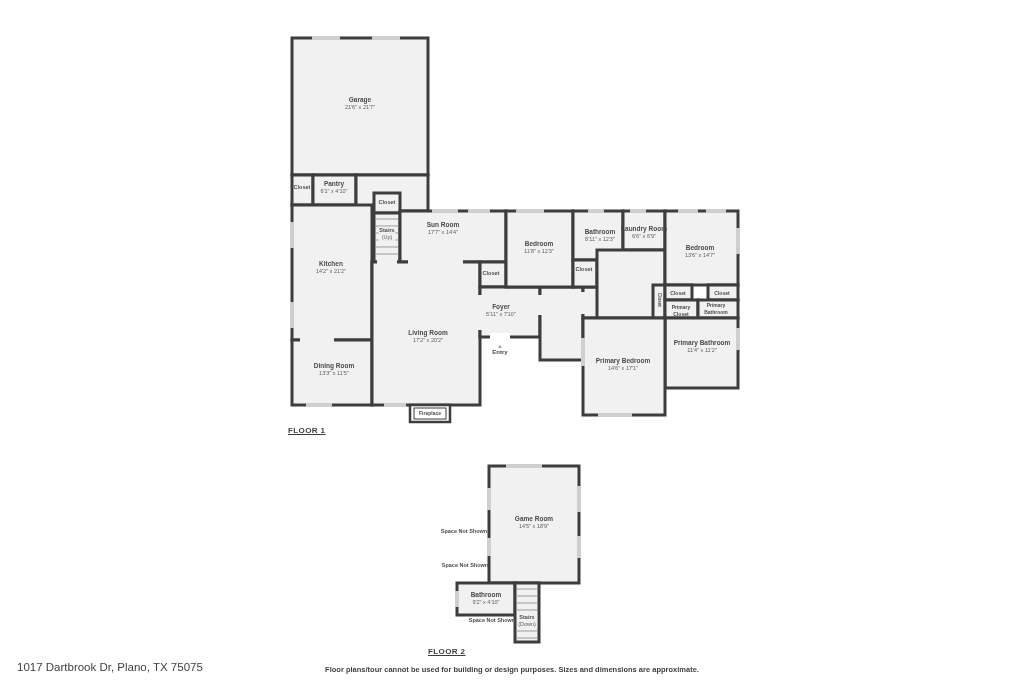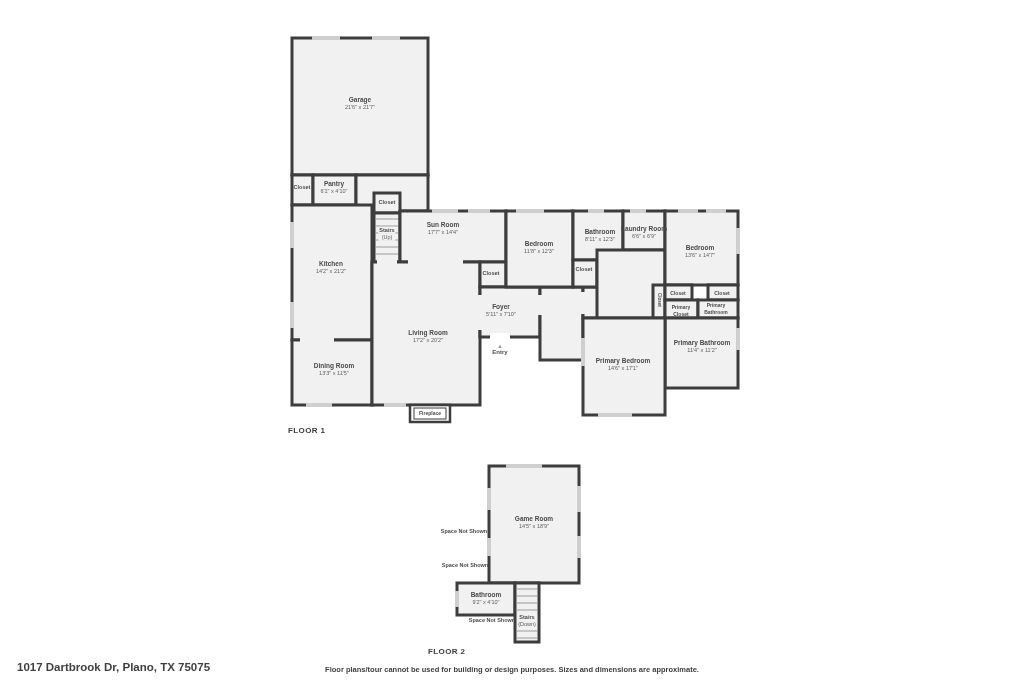--- a/index.html
+++ b/index.html
@@ -15,24 +15,24 @@
   .fp-inner{fill:none;stroke:#3d3d3d;stroke-width:1;}
   .lbl{position:absolute;transform:translate(-50%,-50%);text-align:center;white-space:nowrap;
        color:#4a4a4a;line-height:1.3;z-index:3;}
   .lbl .n{display:block;font-size:6.5px;font-weight:600;color:#4a4a4a;}
   .lbl .d{display:block;font-size:5.5px;font-weight:400;color:#5f5f5f;}
   .lbl.tiny .n{font-size:5.5px;}
   .lbl.micro .n{font-size:5px;}
   .lbl.vert{transform:translate(-50%,-50%) rotate(90deg);}
   .lbl.vert .n{font-size:4.5px;}
   .lbl.onstairs .n,.lbl.onstairs .d{background:#f1f1f1;padding:0 1px;}
-  .floor-tag{position:absolute;font-size:8px;font-weight:700;letter-spacing:.4px;color:#3d3d3d;z-index:3;}
+  .floor-tag{position:absolute;font-size:8px;font-weight:700;letter-spacing:.4px;color:#3d3d3d;z-index:3;text-decoration:underline;}
   .entry-marker{display:block;font-size:6px;color:#9a9a9a;line-height:1;}
   .entry-text{display:block;font-size:6px;font-weight:600;color:#4a4a4a;}
-  #address{position:absolute;left:17px;top:661px;font-size:11.5px;font-weight:700;color:#3f3f3f;z-index:3;}
+  #address{position:absolute;left:17px;top:661px;font-size:11.5px;font-weight:400;color:#3f3f3f;z-index:3;}
   #disclaimer{position:absolute;left:0;top:665px;width:1024px;text-align:center;
               font-size:7.5px;font-weight:700;color:#3f3f3f;z-index:3;}
 </style>
 </head>
 <body>
 
 <div id="canvas">
 
   <svg width="1024" height="683" viewBox="0 0 1024 683">
 

